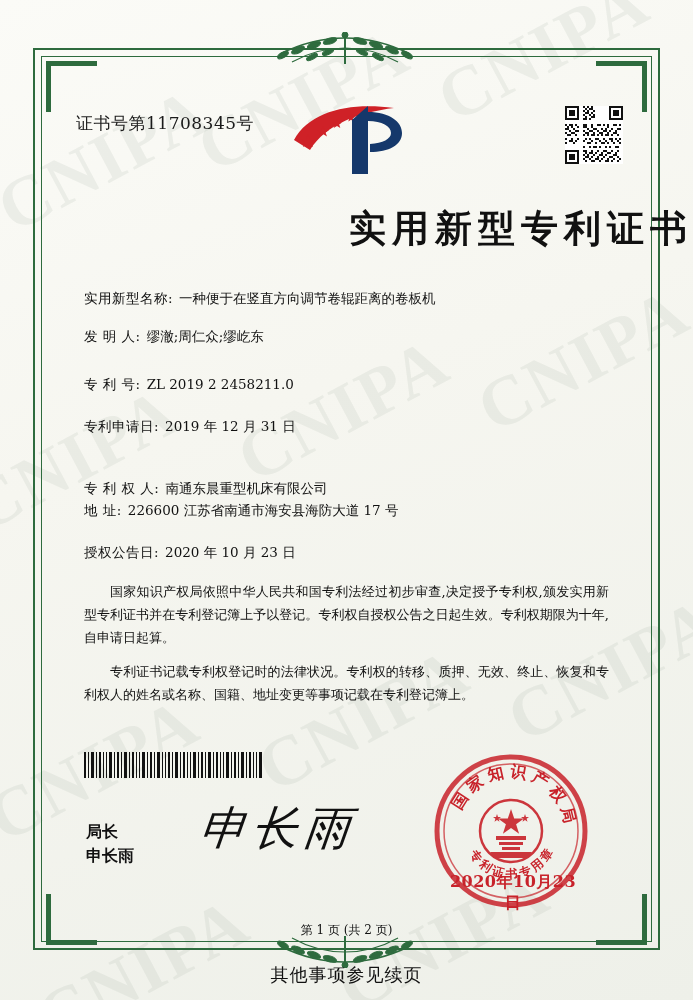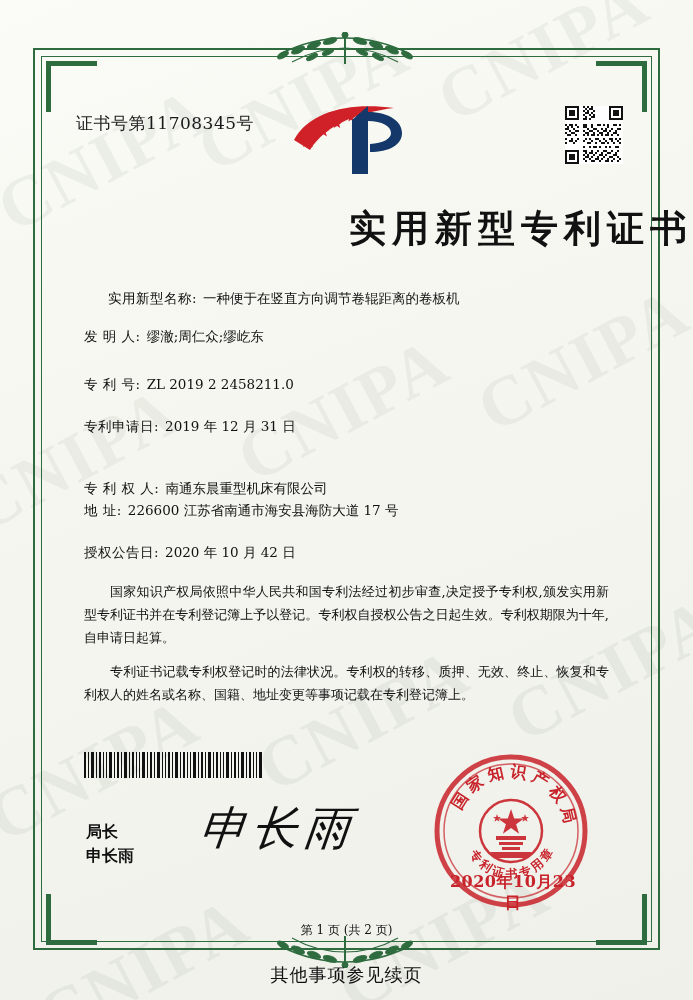--- a/index.html
+++ b/index.html
@@ -124,21 +124,21 @@
     white-space: nowrap;
   }
   .field .lbl {
     display: inline-block;
     letter-spacing: 0.5px;
   }
   .field .val {
     display: inline-block;
     margin-left: 6px;
   }
-  .f1 { top: 290px; margin-left: 24px; }
+  .f1 { top: 290px; }
   .f2 { top: 328px; }
   .f3 { top: 376px; }
   .f4 { top: 418px; }
   .f5 { top: 480px; text-decoration: underline; }
   .f6 { top: 502px; }
   .f7 { top: 544px; }
   .f7b { left: 356px; top: 544px; }
 
   
   .para {
@@ -462,21 +462,21 @@
   <div class="field f4">
     <span class="lbl">专利申请日:</span><span class="val">2019 年 12 月 31 日</span>
   </div>
   <div class="field f5">
     <span class="lbl">专  利  权  人:</span><span class="val">南通东晨重型机床有限公司</span>
   </div>
   <div class="field f6">
     <span class="lbl">地        址:</span><span class="val">226600 江苏省南通市海安县海防大道 17 号</span>
   </div>
   <div class="field f7">
-    <span class="lbl">授权公告日:</span><span class="val">2020 年 10 月 42 日</span>
+    <span class="lbl">授权公告日:</span><span class="val">2020 年 10 月 23 日</span>
   </div>
 
   <div class="para p1">国家知识产权局依照中华人民共和国专利法经过初步审查,决定授予专利权,颁发实用新型专利证书并在专利登记簿上予以登记。专利权自授权公告之日起生效。专利权期限为十年,自申请日起算。</div>
   <div class="para p2">专利证书记载专利权登记时的法律状况。专利权的转移、质押、无效、终止、恢复和专利权人的姓名或名称、国籍、地址变更等事项记载在专利登记簿上。</div>
 
   <svg id="barcode" viewBox="0 0 180 26">
     <g fill="#111">
       <rect x="0" y="0" width="2" height="26"></rect>
         <rect x="4" y="0" width="1" height="26"></rect>
       <rect x="7" y="0" width="3" height="26"></rect>

